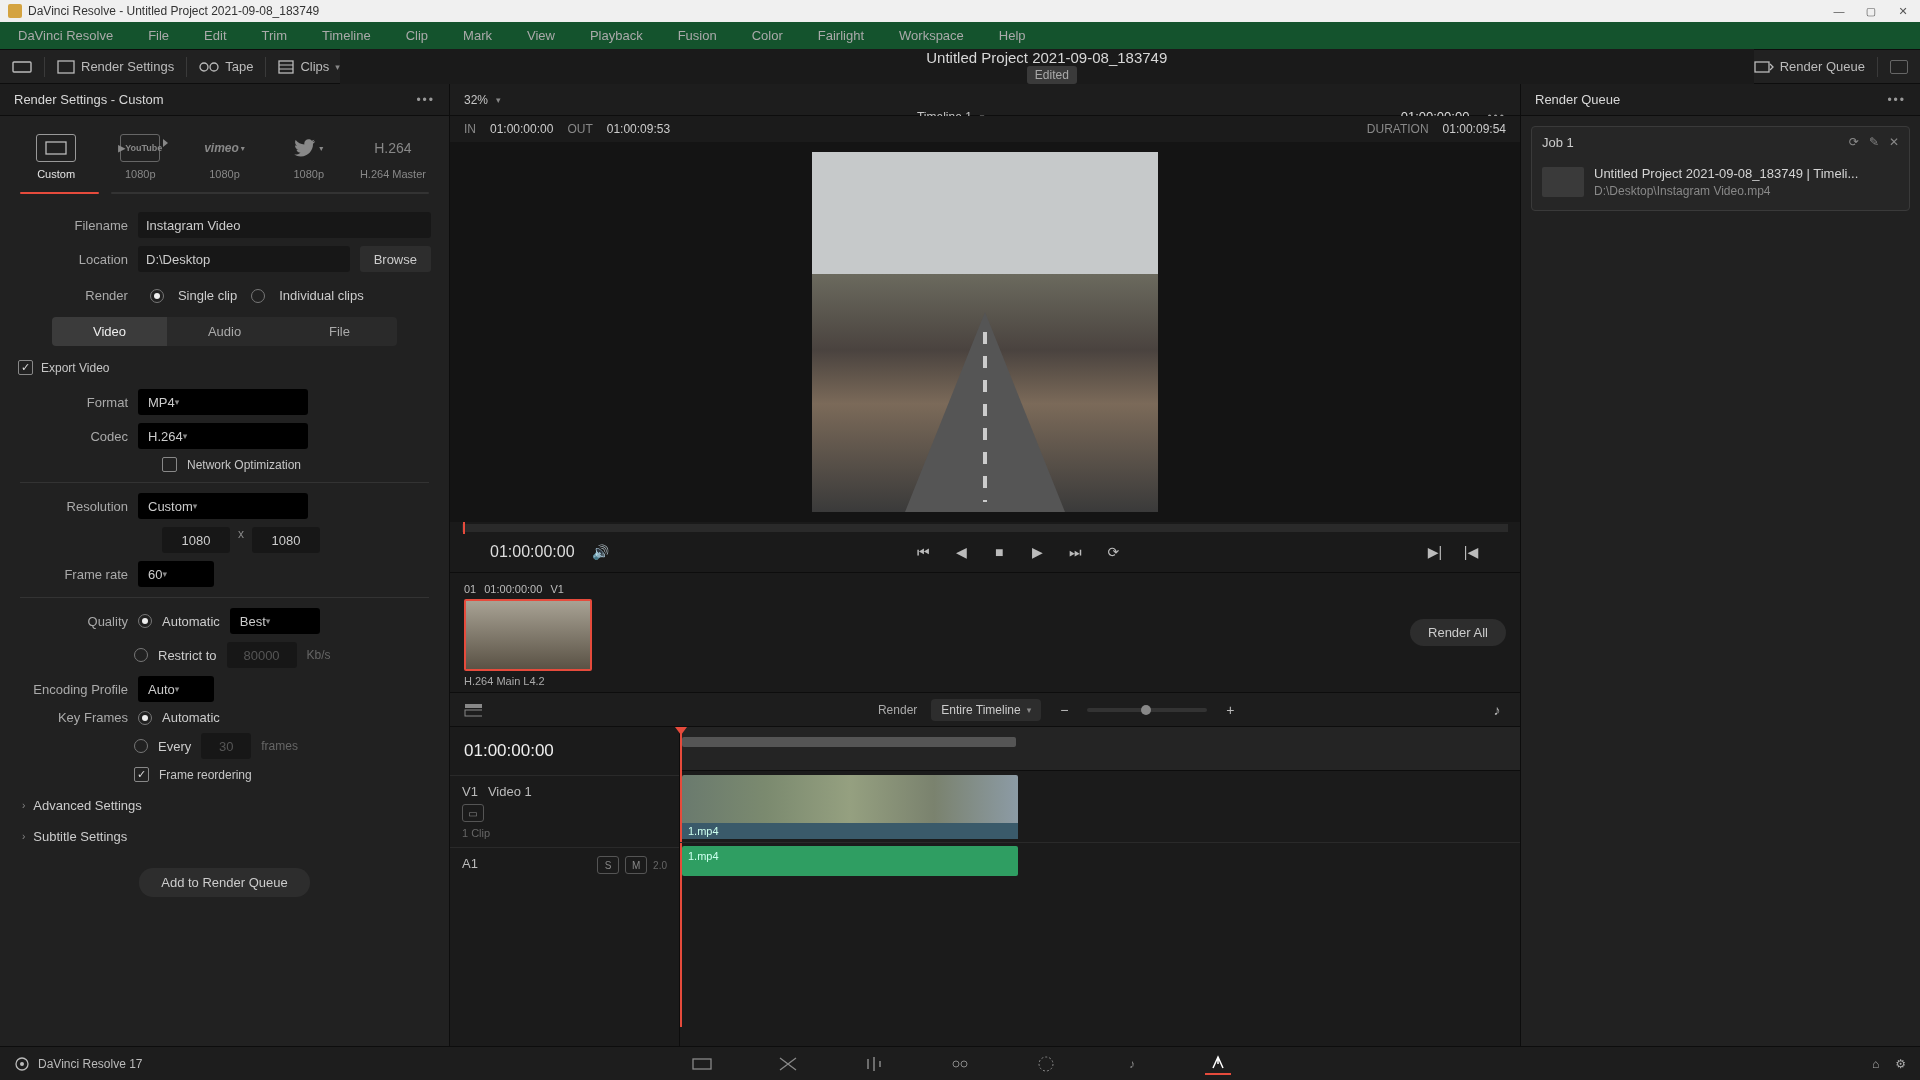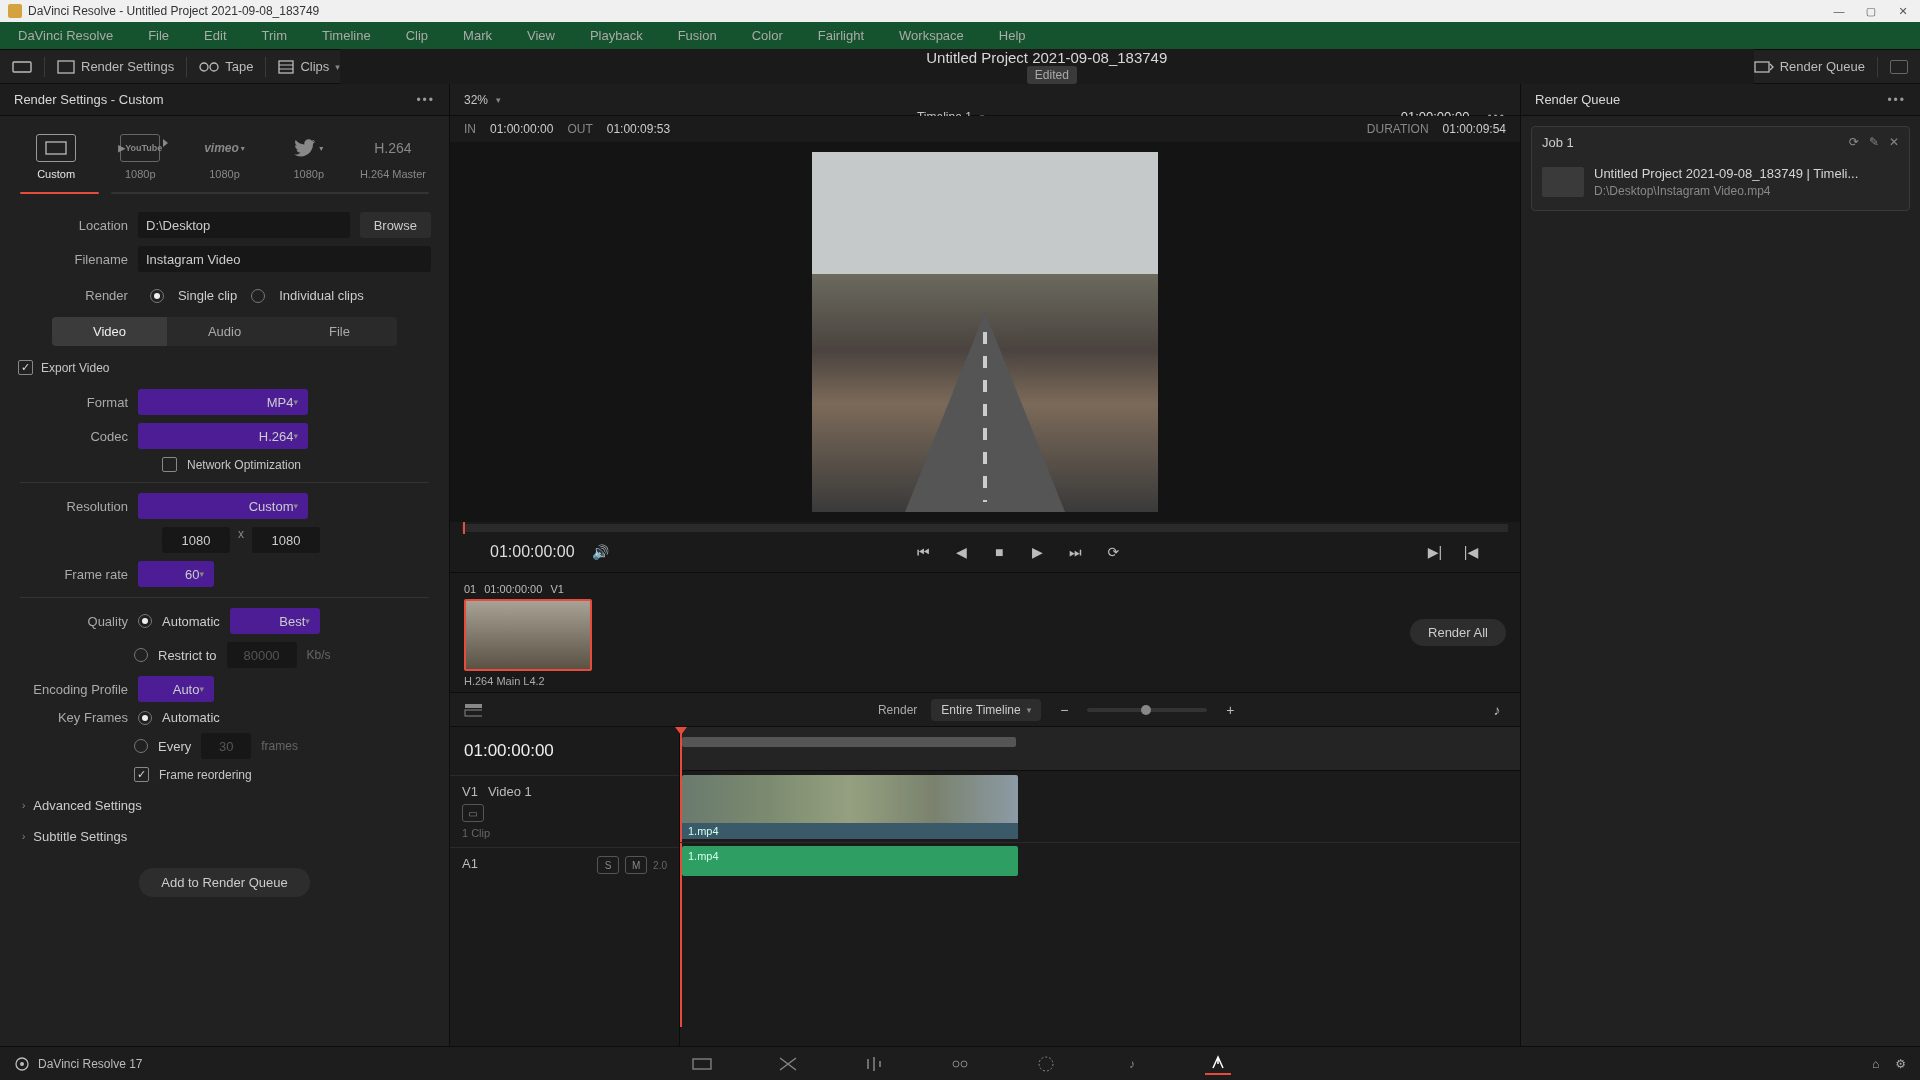--- a/index.html
+++ b/index.html
@@ -56,21 +56,21 @@
 .rtext { color: #ccc; font-size: 13px; }
 
 .tabs3 { display: flex; margin: 6px 40px 14px; border-radius: 4px; overflow: hidden; }
 .tabs3 .t { flex: 1; text-align: center; padding: 7px 0; background: #2a2a2a; color: #aaa; font-size: 13px; }
 .tabs3 .t.active { background: #3b3b3b; color: #eee; }
 
 .check-row { display: flex; align-items: center; gap: 8px; margin: 6px 0 14px; padding-left: 6px; }
 .chk { width: 15px; height: 15px; border: 1px solid #888; border-radius: 2px; display: flex; align-items: center; justify-content: center; }
 .chk.on::after { content: "✓"; color: #ddd; font-size: 11px; }
 
-.select { background: #4c1d95; border-radius: 3px; padding: 5px 10px; color: #ccc; font-size: 13px; height: 26px; display: flex; align-items: center; justify-content: flex-end; min-width: 170px; }
+.select { background: #000000; border-radius: 3px; padding: 5px 10px; color: #ccc; font-size: 13px; height: 26px; display: flex; align-items: center; justify-content: flex-start; min-width: 170px; }
 .select.small { min-width: 76px; }
 .select .chev { font-size: 9px; color: #888; }
 
 .res-row { display: flex; gap: 8px; padding-left: 150px; margin: 6px 0; }
 .num-input { width: 68px; background: #171717; border: none; border-radius: 3px; padding: 5px; text-align: center; color: #ccc; font-size: 13px; height: 26px; }
 .x { color: #888; }
 
 .dim-input { width: 70px; background: #171717; border: none; border-radius: 3px; padding: 5px; color: #555; font-size: 13px; height: 26px; text-align:center; }
 .unit { color: #666; font-size: 12px; }
 
@@ -289,27 +289,27 @@
             </div>
           <span>H.264 Master</span>
         </div>
       </div>
       <div style="display:flex;gap:4px;padding:0 4px">
         <div class="preset-under active" style="flex:1"></div>
         <div class="preset-under" style="flex:4"></div>
       </div>
 
       <div class="form-row">
+        <span class="label">Filename</span>
+        <input class="text-input" value="Instagram Video" style="">
+      </div>
+      <div class="form-row">
         <span class="label">Location</span>
         <input class="text-input" value="D:\Desktop" style="">
         <button class="browse-btn">Browse</button>
-      </div>
-      <div class="form-row">
-        <span class="label">Filename</span>
-        <input class="text-input" value="Instagram Video" style="">
       </div>
 
       <div class="radio-row">
         <span class="rlabel">Render</span>
         <span class="radio on"></span>
         <span class="rtext">Single clip</span>
         <span class="radio"></span>
         <span class="rtext">Individual clips</span>
       </div>
 

